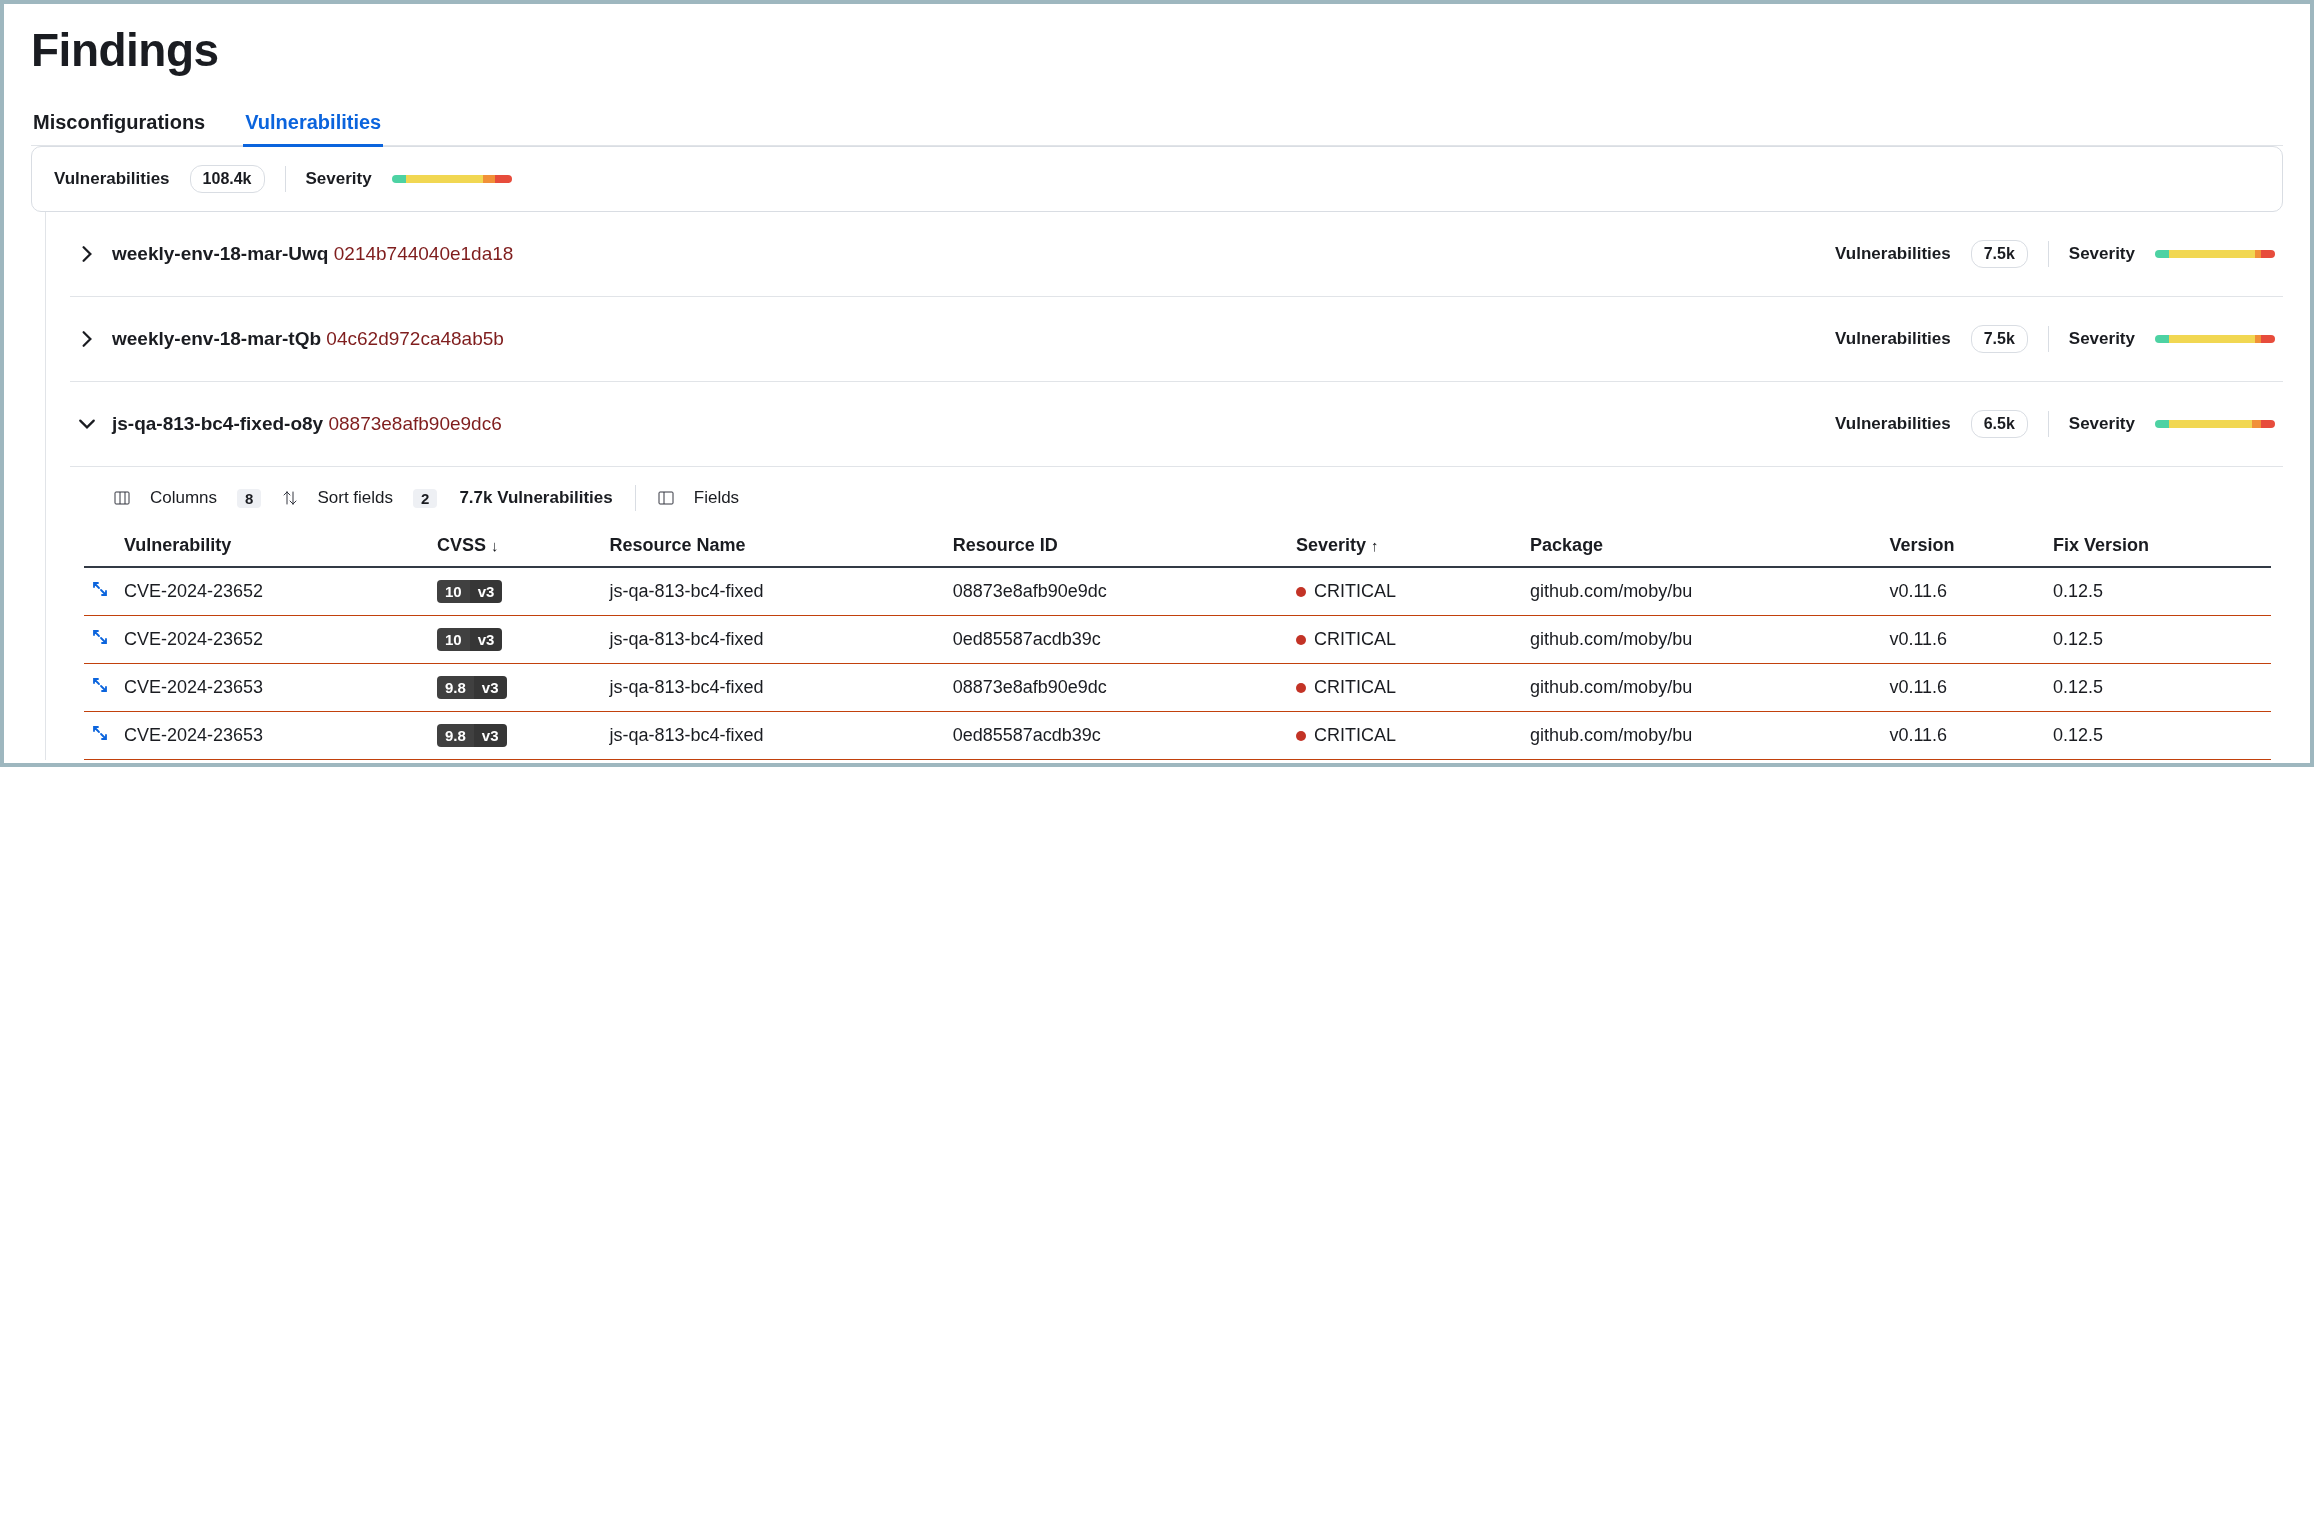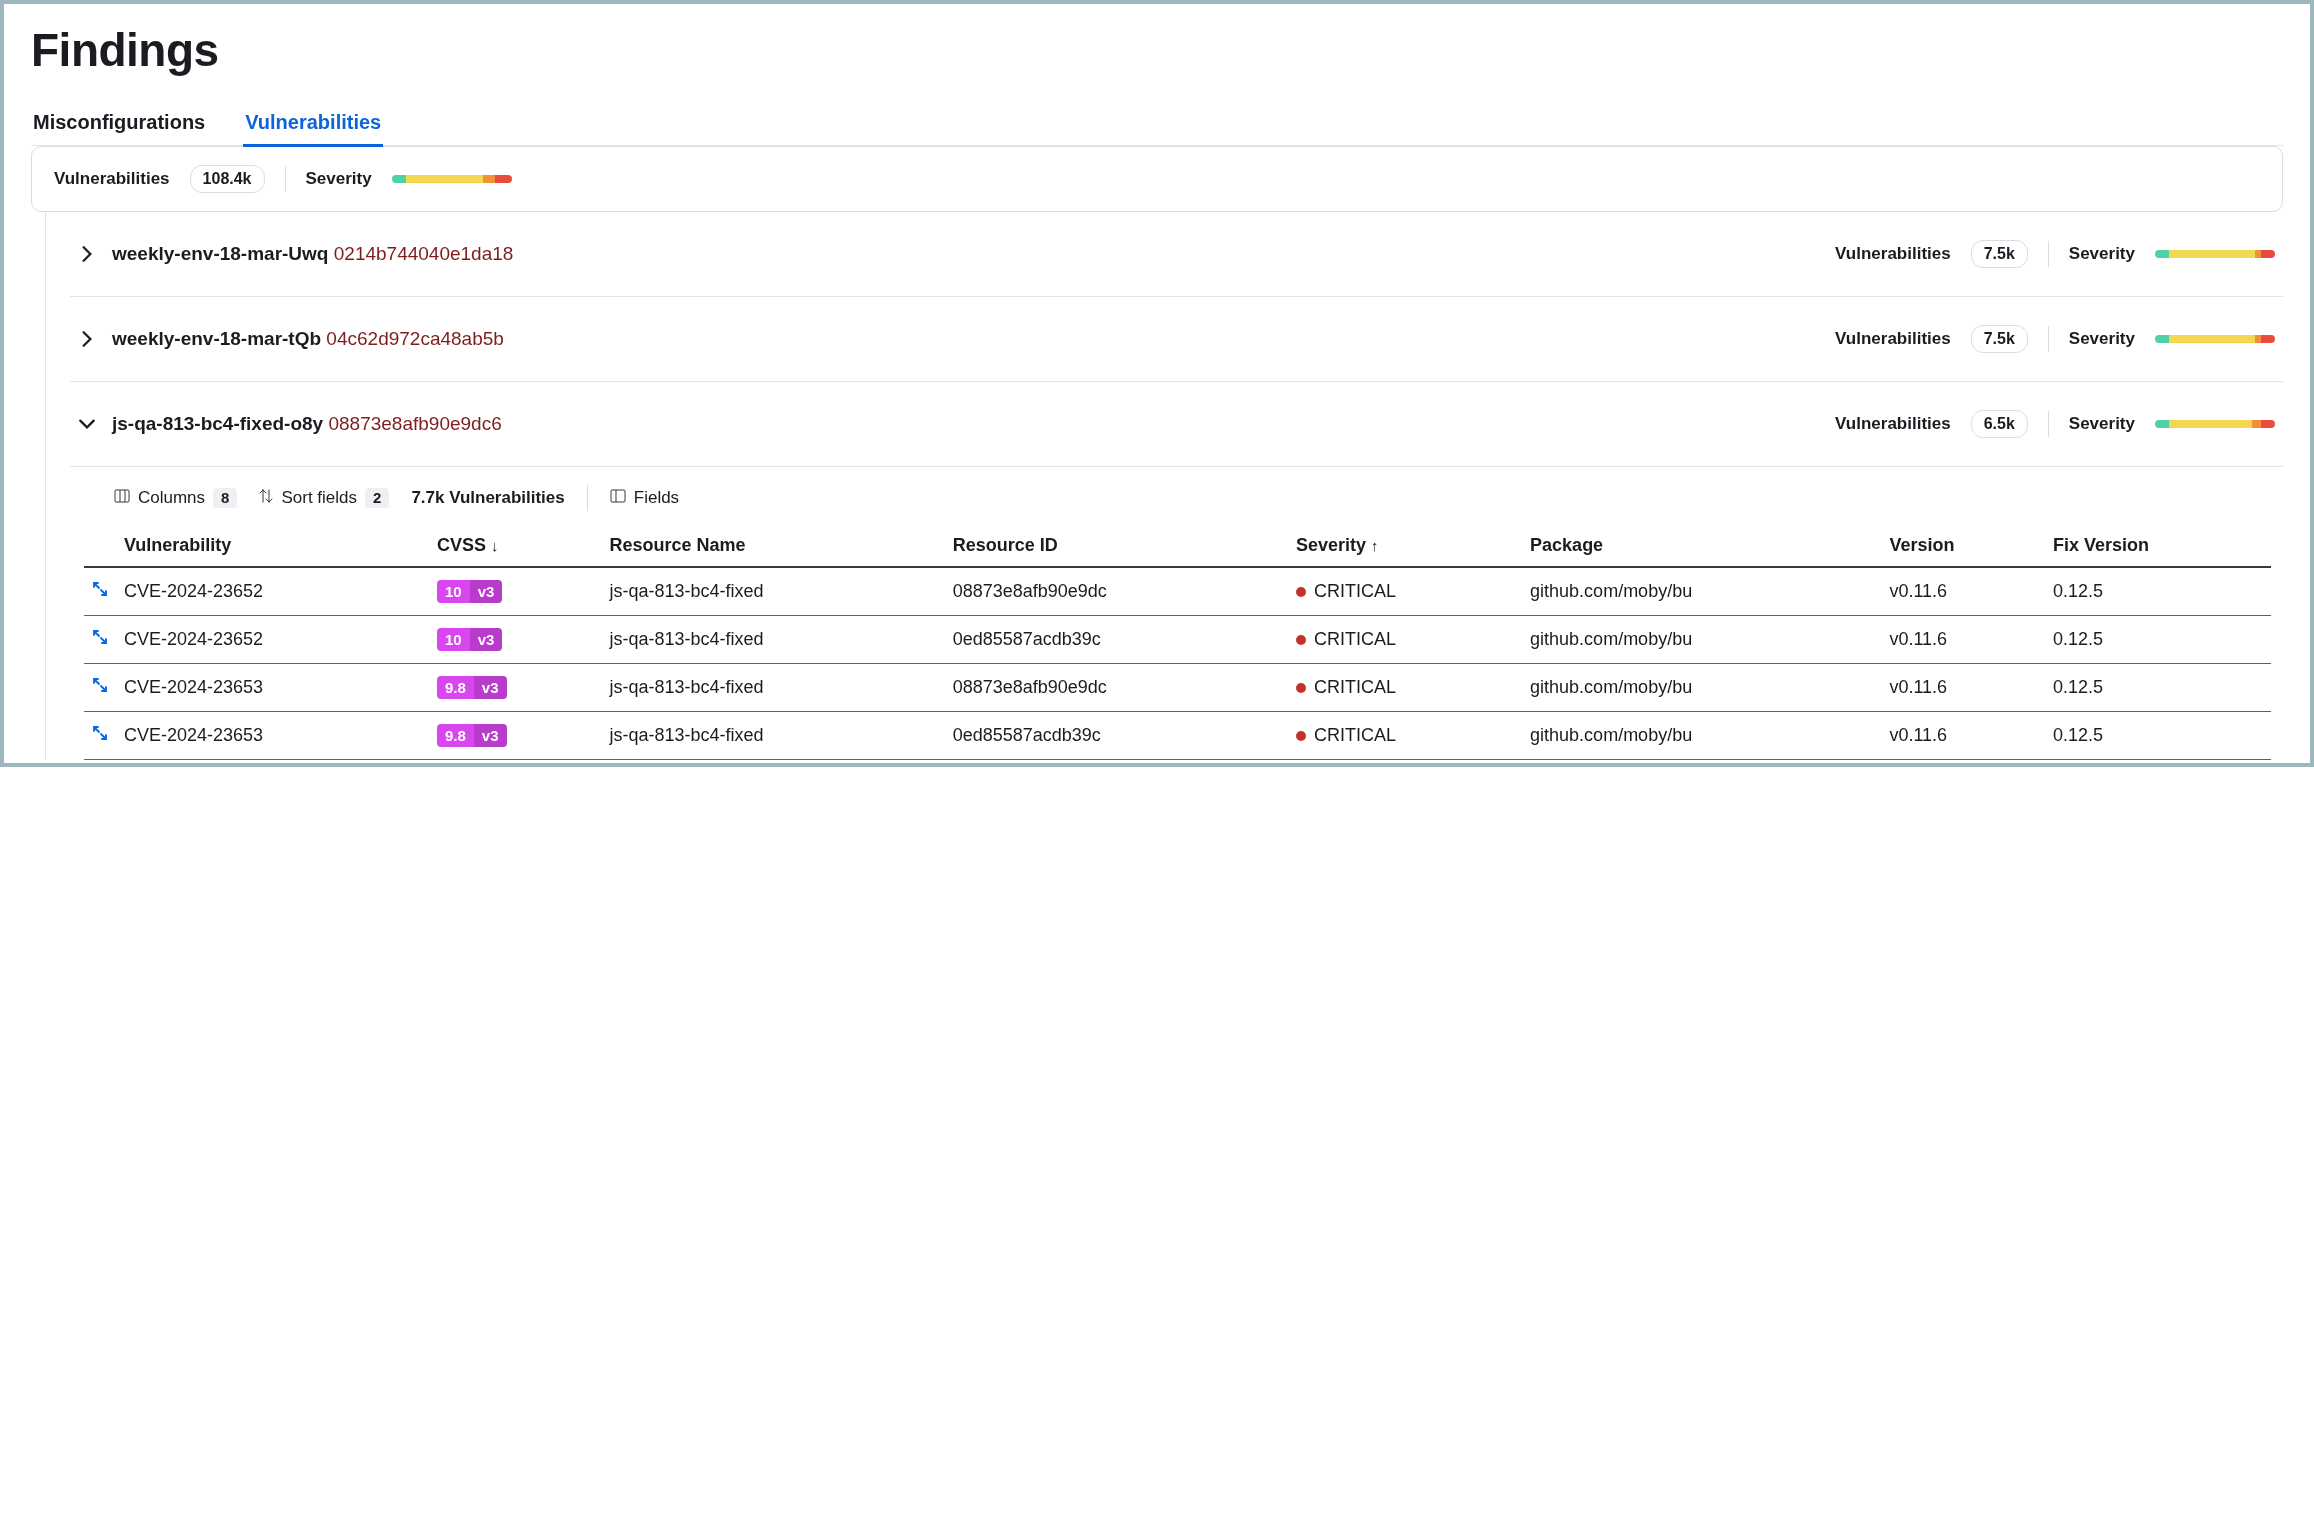--- a/index.html
+++ b/index.html
@@ -110,41 +110,41 @@
   .sub-name { font-weight: 700; margin-top: 28px; }
   .sub-id { color: #7f1d1d; font-weight: 400; }
 
   .table-area { margin-left: 38px; padding-right: 12px; }
 
   .toolbar {
     display:flex; align-items:center; gap: 22px;
     padding: 18px 0 14px 30px;
     font-size: 17px;
   }
-  .tool { display:flex; gap:8px; cursor:pointer; }
+  .tool { display:flex; align-items:center; gap:20px; cursor:pointer; }
   .badge-count {
     background:#eef0f4; border-radius:4px; padding:1px 8px; font-weight:700; font-size:15px;
   }
   .tool-bold { font-weight:700; }
 
   table.findings { width:100%; border-collapse: collapse; font-size: 18px; }
   table.findings thead th {
     text-align:left; font-weight:700; padding: 10px 8px;
     border-bottom: 2px solid #333a45;
     white-space: nowrap;
   }
   table.findings tbody td {
     padding: 12px 8px; border-bottom: 1px solid #c2410c;
     white-space: nowrap; overflow:hidden; text-overflow: ellipsis;
     max-width: 210px;
   }
   td.col-expand { width: 30px; }
   .expand-icon { color:#0b64dd; }
   .cvss-badge {
-    display:inline-flex; background:#d946ef; color:#fff; border-radius:4px;
+    display:inline-flex; background:#404040; color:#fff; border-radius:4px;
     overflow:hidden; font-weight:700; font-size:15px;
   }
   .cvss-badge .score { padding: 3px 8px; }
   .cvss-badge .ver { padding: 3px 8px; background: rgba(0,0,0,0.15); }
   .sev-cell { display:flex; align-items:center; gap:8px; }
   .dot { width:10px; height:10px; border-radius:50%; background:#c33326; display:inline-block; }
   .arrow { font-size: 15px; }
   .chev-svg { width:18px; height:18px; }
 </style>
 </head>

